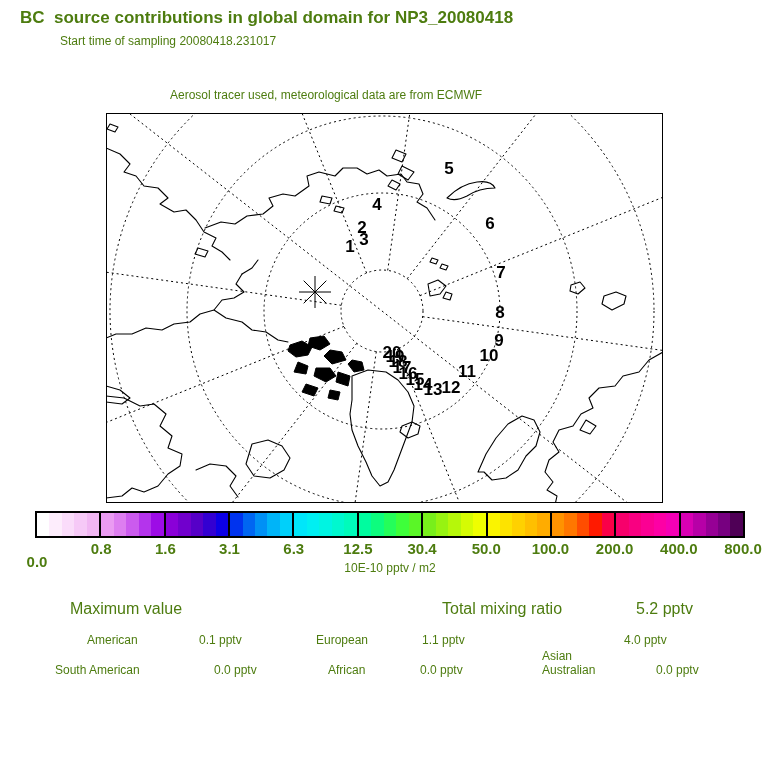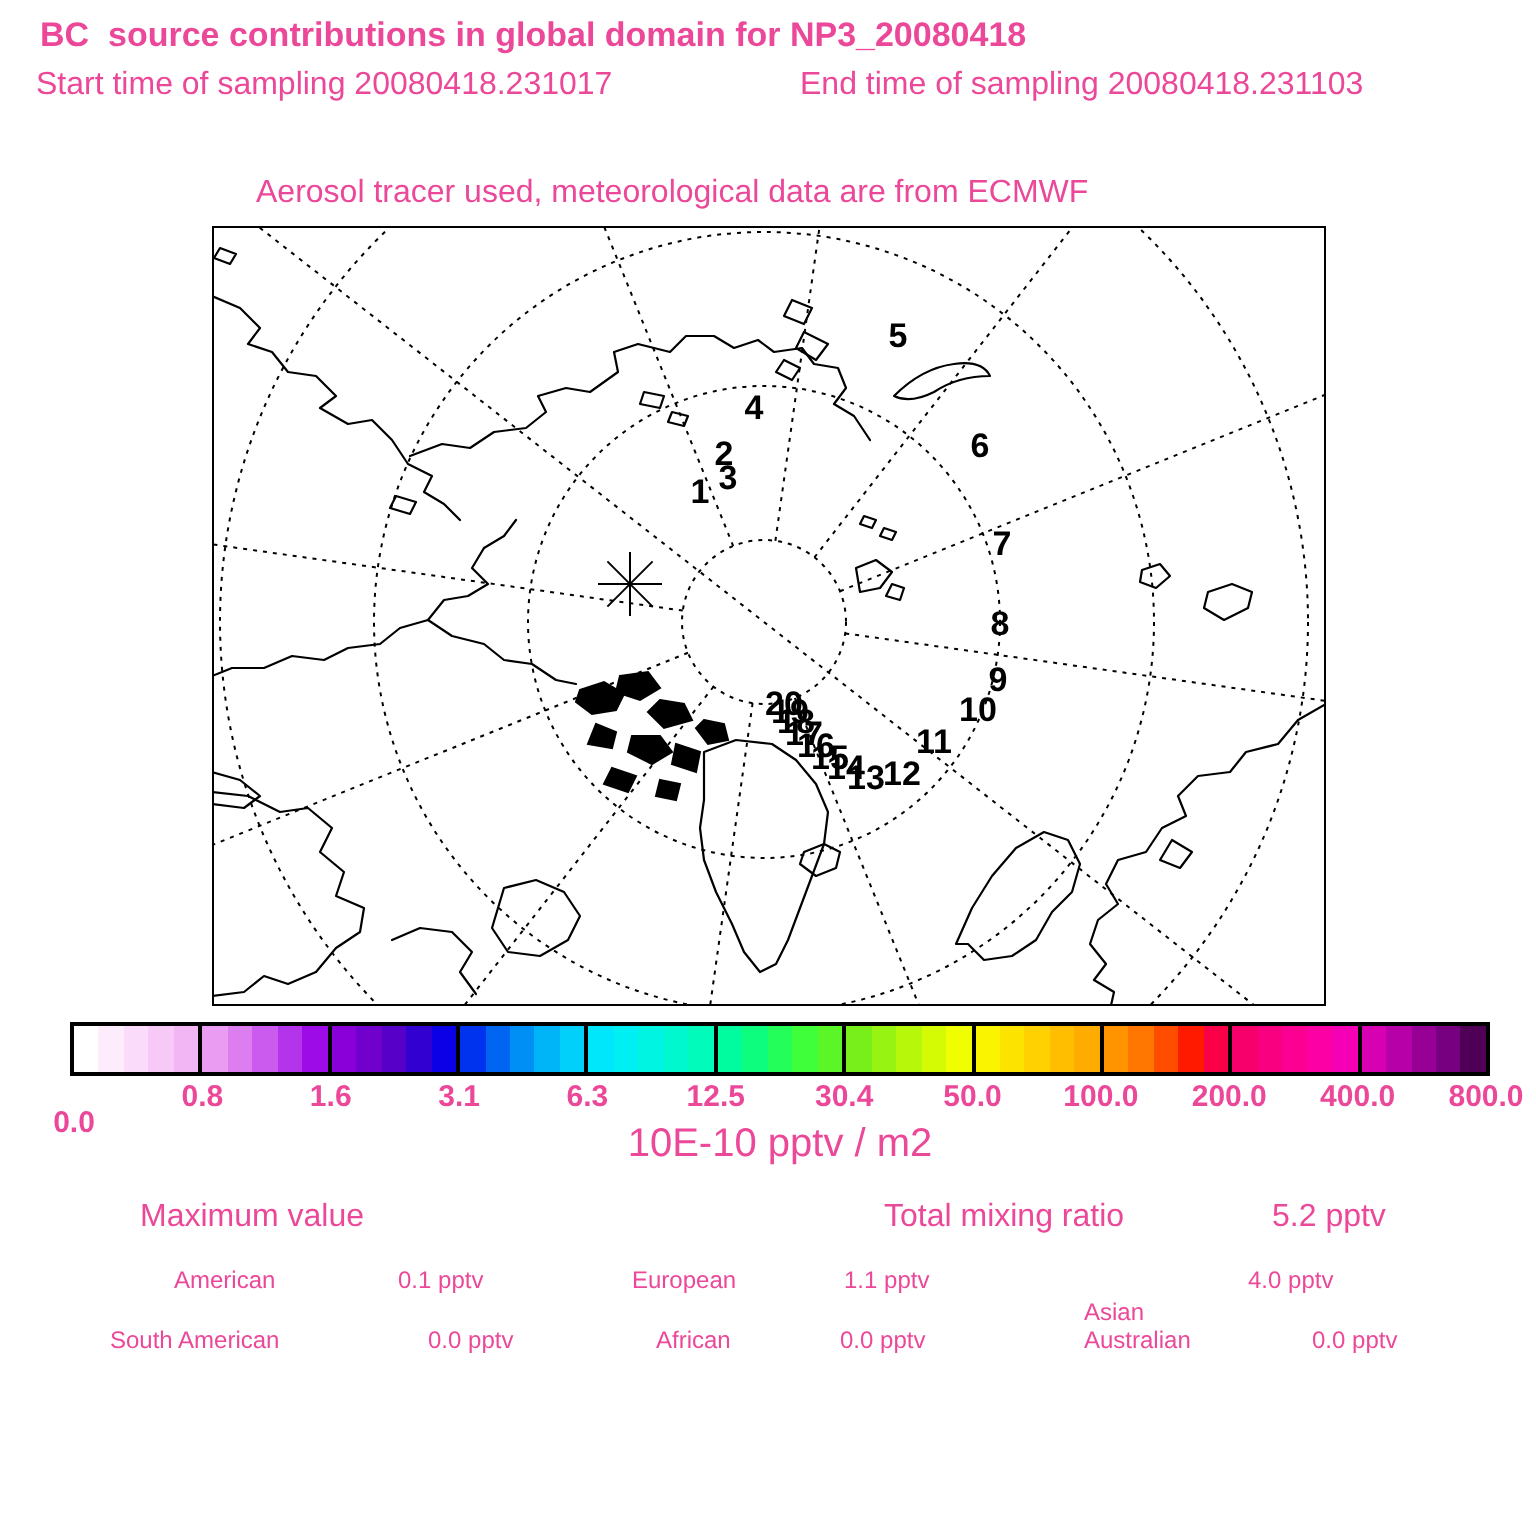--- a/index.html
+++ b/index.html
@@ -1,50 +1,49 @@
 <!DOCTYPE html>
 <html><head>
 <meta charset="utf-8">
 <style>
   html,body{margin:0;padding:0;background:#fff;}
   .page{position:relative;width:768px;height:768px;background:#fff;overflow:hidden;
-        font-family:"Liberation Sans",sans-serif;color:#ec4899;}
+        font-family:"Liberation Sans",sans-serif;color:#4d7c0f;}
   .abs{position:absolute;white-space:pre;}
   .title{font-weight:bold;font-size:17px;}
-  .hline{font-size:16px;}
+  .hline{font-size:12px;margin-left:42px;}
   
   .cbar{position:absolute;left:35px;top:511px;width:706px;height:23px;
         border:2px solid #000;display:flex;}
   .cb-seg{flex:1 1 0;display:flex;border-left:2px solid #000;}
   .cb-seg:first-child{border-left:none;}
   .cb-cell{flex:1 1 0;}
   .tick{position:absolute;top:540px;transform:translateX(-50%);
         font-weight:bold;font-size:15px;}
-  .unit{position:absolute;top:561px;left:390px;transform:translateX(-50%);font-size:20px;}
+  .unit{position:absolute;top:561px;left:390px;transform:translateX(-50%);font-size:12px;}
   
   .stat1{font-size:16px;}
   .stat2{font-size:12px;}
   
   #map-svg{position:absolute;left:106px;top:113px;}
   .grat{fill:none;stroke:#000;stroke-width:1;stroke-dasharray:2 3;}
   .coast{fill:none;stroke:#000;stroke-width:1.1;stroke-linejoin:round;stroke-linecap:round;}
   .blob{fill:#000;stroke:#000;stroke-width:1;}
   .frame{fill:none;stroke:#000;stroke-width:1;}
   .traj-num{font-family:"Liberation Sans",sans-serif;font-weight:bold;font-size:17px;
             fill:#000;text-anchor:middle;dominant-baseline:central;}
   .star{stroke:#000;stroke-width:1;}
 </style>
 </head>
 <body>
 
 <div class="page">
 
   <div class="abs title" style="left:20px;top:8px;">BC  source contributions in global domain for NP3_20080418</div>
   <div class="abs hline" style="left:18px;top:34px;">Start time of sampling 20080418.231017</div>
-  <div class="abs hline" style="left:400px;top:34px;">End time of sampling 20080418.231103</div>
   <div class="abs hline" style="left:128px;top:88px;">Aerosol tracer used, meteorological data are from ECMWF</div>
 
   <svg id="map-svg" width="557" height="390" viewBox="106 113 557 390">
     <defs>
         <clipPath id="mapclip">
           <rect x="106.5" y="113.5" width="556" height="389"></rect>
         </clipPath>
       </defs>
     <g clip-path="url(#mapclip)">
 

